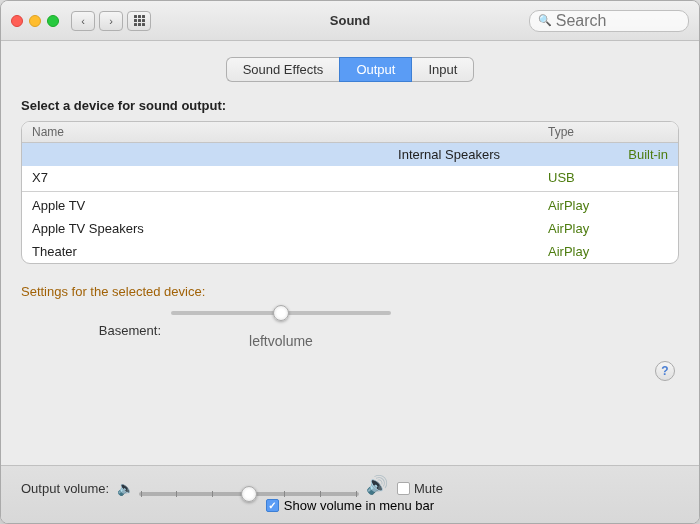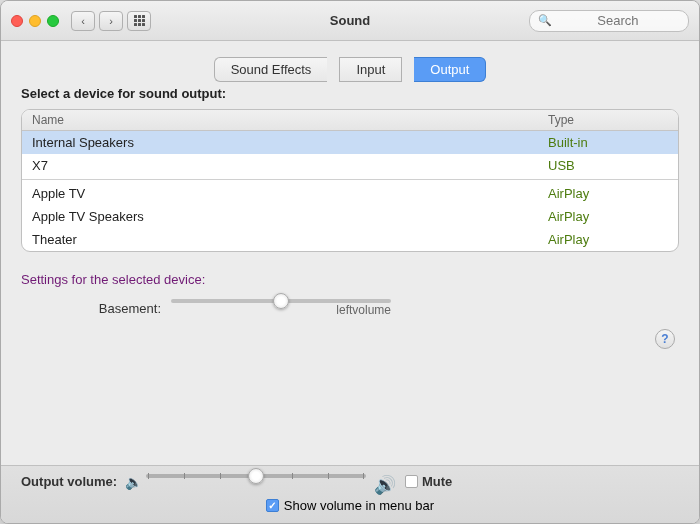--- a/index.html
+++ b/index.html
@@ -121,42 +121,41 @@
 
     .search-icon-char {
       color: #999;
       font-size: 11px;
       margin-right: 4px;
     }
 
     .search-input {
       border: none;
       background: transparent;
-      font-size: 13px;
+      font-size: 16px;
       color: #333;
       outline: none;
       width: 100%;
-      text-align: center;
     }
 
     
     .content {
       flex: 1;
       padding: 16px 20px 12px;
       display: flex;
       flex-direction: column;
       overflow: hidden;
     }
 
     
     .tabs {
       display: flex;
       justify-content: center;
-      gap: 12px;
-      margin-bottom: 4px;
+      gap: 0;
+      margin-bottom: 16px;
     }
 
     .tab {
       padding: 4px 16px;
       font-size: 13px;
       cursor: pointer;
       border: 1px solid #b0b0b0;
       background: linear-gradient(to bottom, #f5f5f5, #e8e8e8);
       color: #333;
     }
@@ -212,20 +211,21 @@
       display: grid;
       grid-template-columns: 1fr auto;
       padding: 4px 10px;
       font-size: 13px;
       color: #222;
       cursor: pointer;
     }
 
     .table-row.selected {
       background: #c8dcf5;
+      text-align: right;
     }
 
     .table-row .col-type {
       width: 120px;
       color: #4d7c0f;
       margin-left: 48px;
     }
 
     .table-divider {
       height: 1px;
@@ -233,21 +233,21 @@
       margin: 2px 0;
     }
 
     
     .settings-section {
       margin-top: 4px;
     }
 
     .settings-label {
       font-size: 13px;
-      color: #701a75;
+      color: #a16207;
       margin-bottom: 12px;
     }
 
     .balance-row {
       display: flex;
       align-items: center;
       margin-bottom: 4px;
       margin-left: 60px;
     }
 
@@ -280,24 +280,24 @@
       border: 1px solid #aaa;
       border-radius: 50%;
       position: absolute;
       top: 50%;
       transform: translate(-50%, -50%);
       box-shadow: 0 1px 3px rgba(0,0,0,0.3);
     }
 
     .slider-labels {
       display: flex;
-      justify-content: flex-end;
-      font-size: 12px;
+      justify-content: center;
+      font-size: 14px;
       color: #666;
-      margin-top: 0;
+      margin-top: 18px;
     }
 
     
     .help-row {
       display: flex;
       justify-content: flex-end;
       padding-right: 4px;
       margin-top: 8px;
       margin-bottom: 4px;
     }
@@ -320,22 +320,21 @@
     
     .bottom-bar {
       background: linear-gradient(to bottom, #e0e0e0, #d8d8d8);
       border-top: 1px solid #c0c0c0;
       padding: 8px 20px 10px;
       flex-shrink: 0;
     }
 
     .volume-row {
       display: flex;
-      align-items: flex-start;
-      font-weight: bold;
+      align-items: flex-end;
     }
 
     .volume-label {
       font-size: 13px;
       color: #333;
       margin-right: 8px;
     }
 
     .volume-icon {
       font-size: 14px;
@@ -479,22 +478,22 @@
     <div class="search-box">
       <span class="search-icon-char">🔍</span>
       <input class="search-input" type="text" placeholder="Search" style="">
     </div>
   </div>
 
   <div class="content">
 
     <div class="tabs">
       <div class="tab">Sound Effects</div>
+      <div class="tab active">Output</div>
       <div class="tab">Input</div>
-      <div class="tab active">Output</div>
     </div>
 
     <div class="section-heading">Select a device for sound output:</div>
 
     <div class="device-table">
       <div class="table-header">
         <span>Name</span>
         <span class="col-type">Type</span>
       </div>
       <div class="table-row selected">

